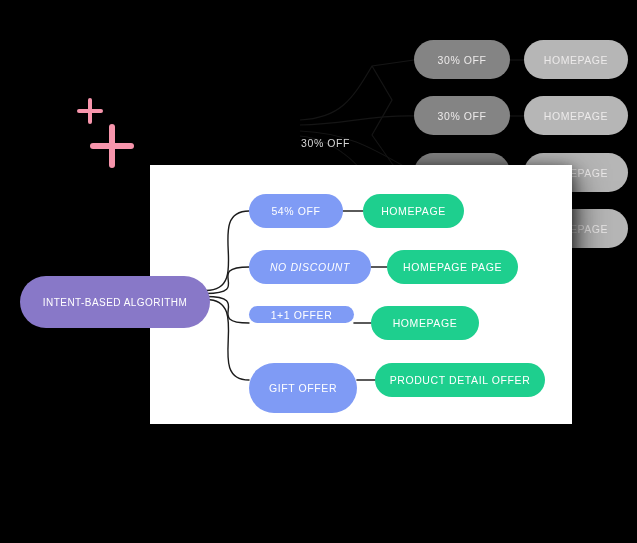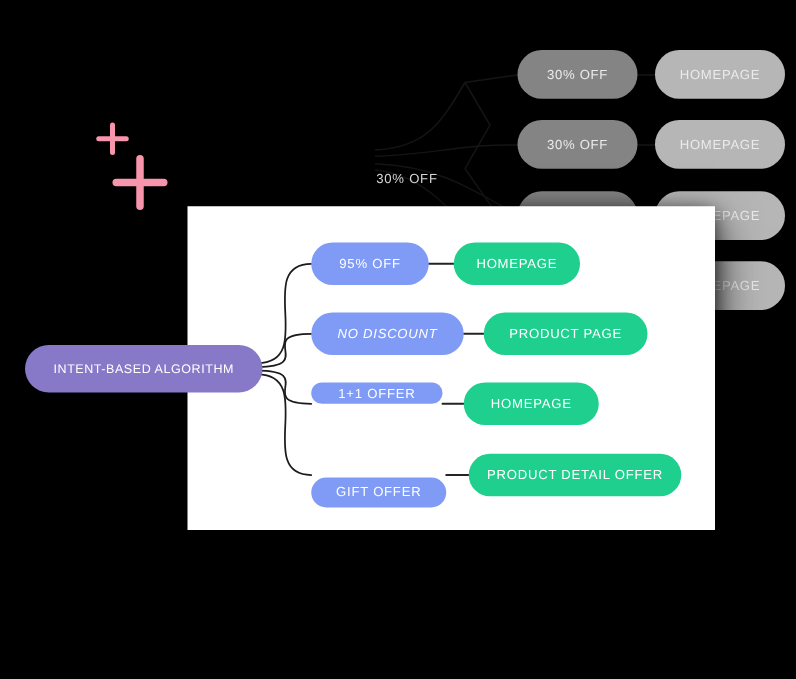--- a/index.html
+++ b/index.html
@@ -143,25 +143,25 @@
         </g>
       <g id="link-paths" stroke="#242424" stroke-width="1.6" fill="none" stroke-linecap="round">
           <path d="M 343 211 L 363 211"></path>
           <path d="M 371 267 L 387 267"></path>
           <path d="M 354 323 L 371 323"></path>
           <path d="M 357 380 L 375 380"></path>
         </g>
     </svg>
 
     <div id="nodes">
-        <div class="node root" style="left: 20px; top: 276px; width: 190px; height: 38px;">INTENT-BASED ALGORITHM</div>
-        <div class="node offer" style="left: 249px; top: 194px; width: 94px; height: 34px;">95% OFF</div>
+        <div class="node root" style="left: 20px; top: 276px; width: 190px; height: 52px;">INTENT-BASED ALGORITHM</div>
+        <div class="node offer" style="left: 249px; top: 194px; width: 94px; height: 34px;">54% OFF</div>
         <div class="node page" style="left: 363px; top: 194px; width: 101px; height: 34px;">HOMEPAGE</div>
         <div class="node offer" style="left: 249px; top: 250px; width: 122px; height: 34px; font-style: italic;">NO DISCOUNT</div>
-        <div class="node page" style="left: 387px; top: 250px; width: 131px; height: 34px;">PRODUCT PAGE</div>
+        <div class="node page" style="left: 387px; top: 250px; width: 131px; height: 34px;">HOMEPAGE PAGE</div>
         <div class="node offer" style="left: 249px; top: 306px; width: 105px; height: 17px;">1+1 OFFER</div>
         <div class="node page" style="left: 371px; top: 306px; width: 108px; height: 34px;">HOMEPAGE</div>
-        <div class="node offer" style="left: 249px; top: 382px; width: 108px; height: 24px;">GIFT OFFER</div>
+        <div class="node offer" style="left: 249px; top: 363px; width: 108px; height: 50px;">GIFT OFFER</div>
         <div class="node page" style="left: 375px; top: 363px; width: 170px; height: 34px;">PRODUCT DETAIL OFFER</div>
       </div>
   </div>
 
 </div>
 
 </body></html>

